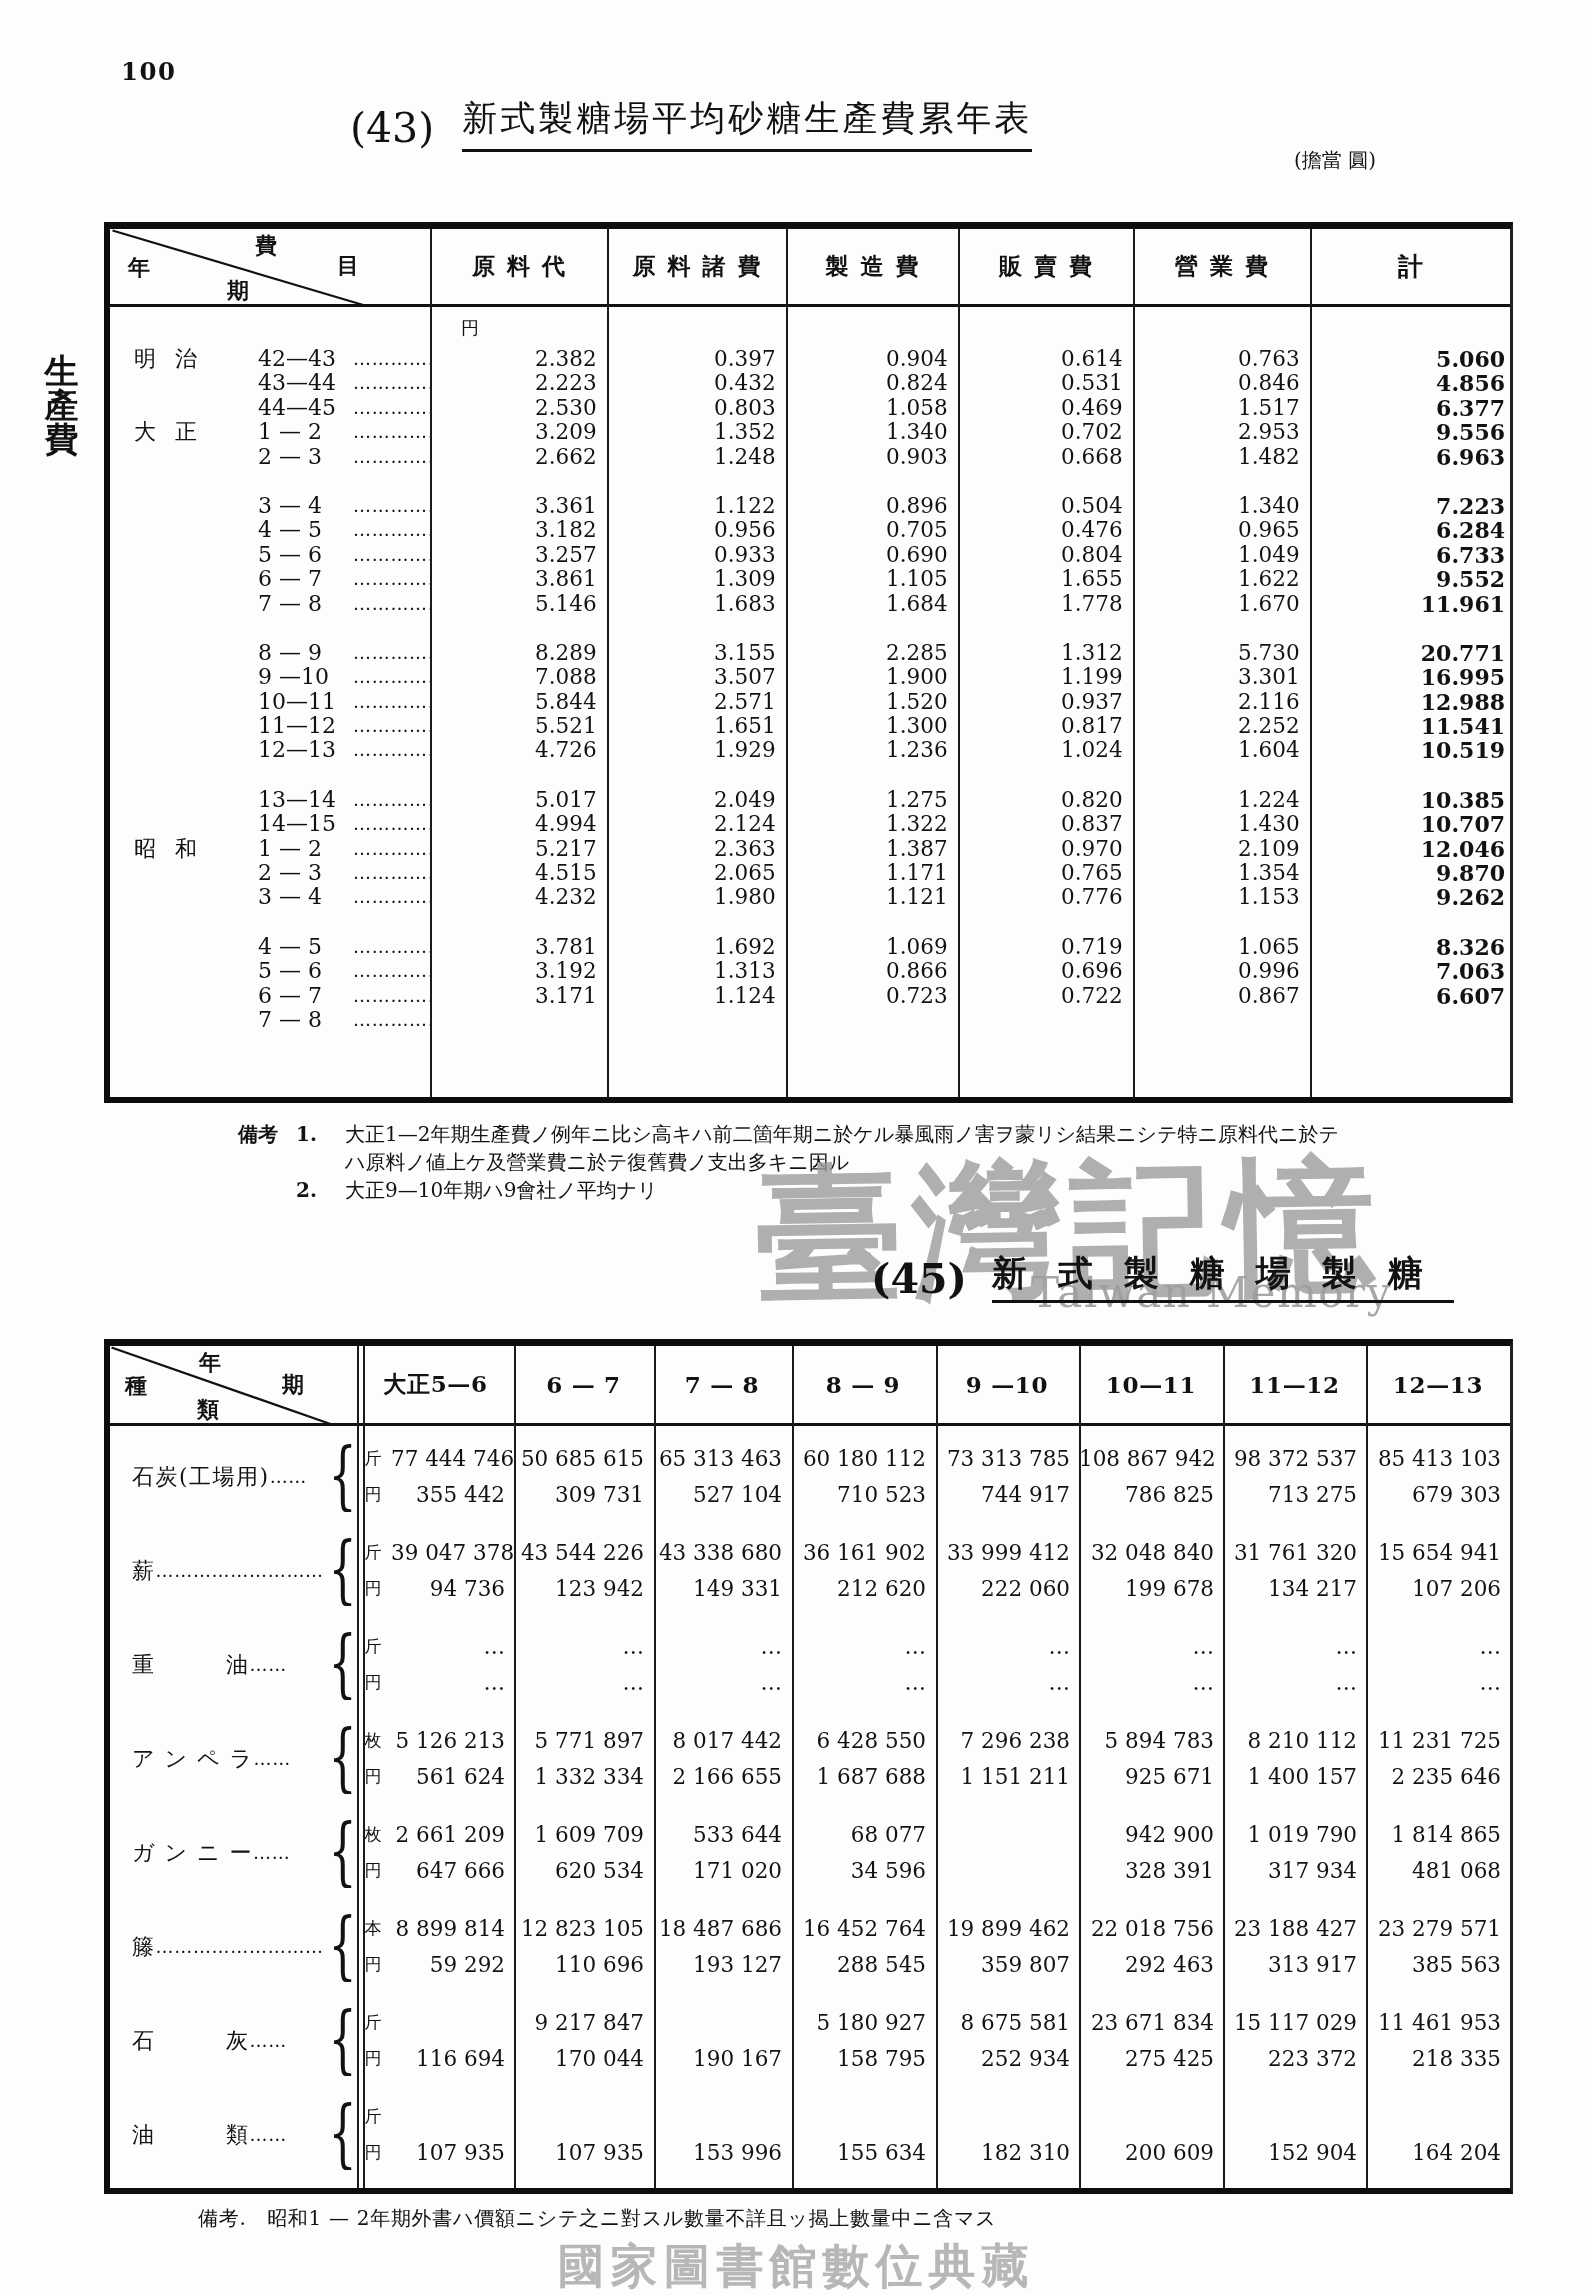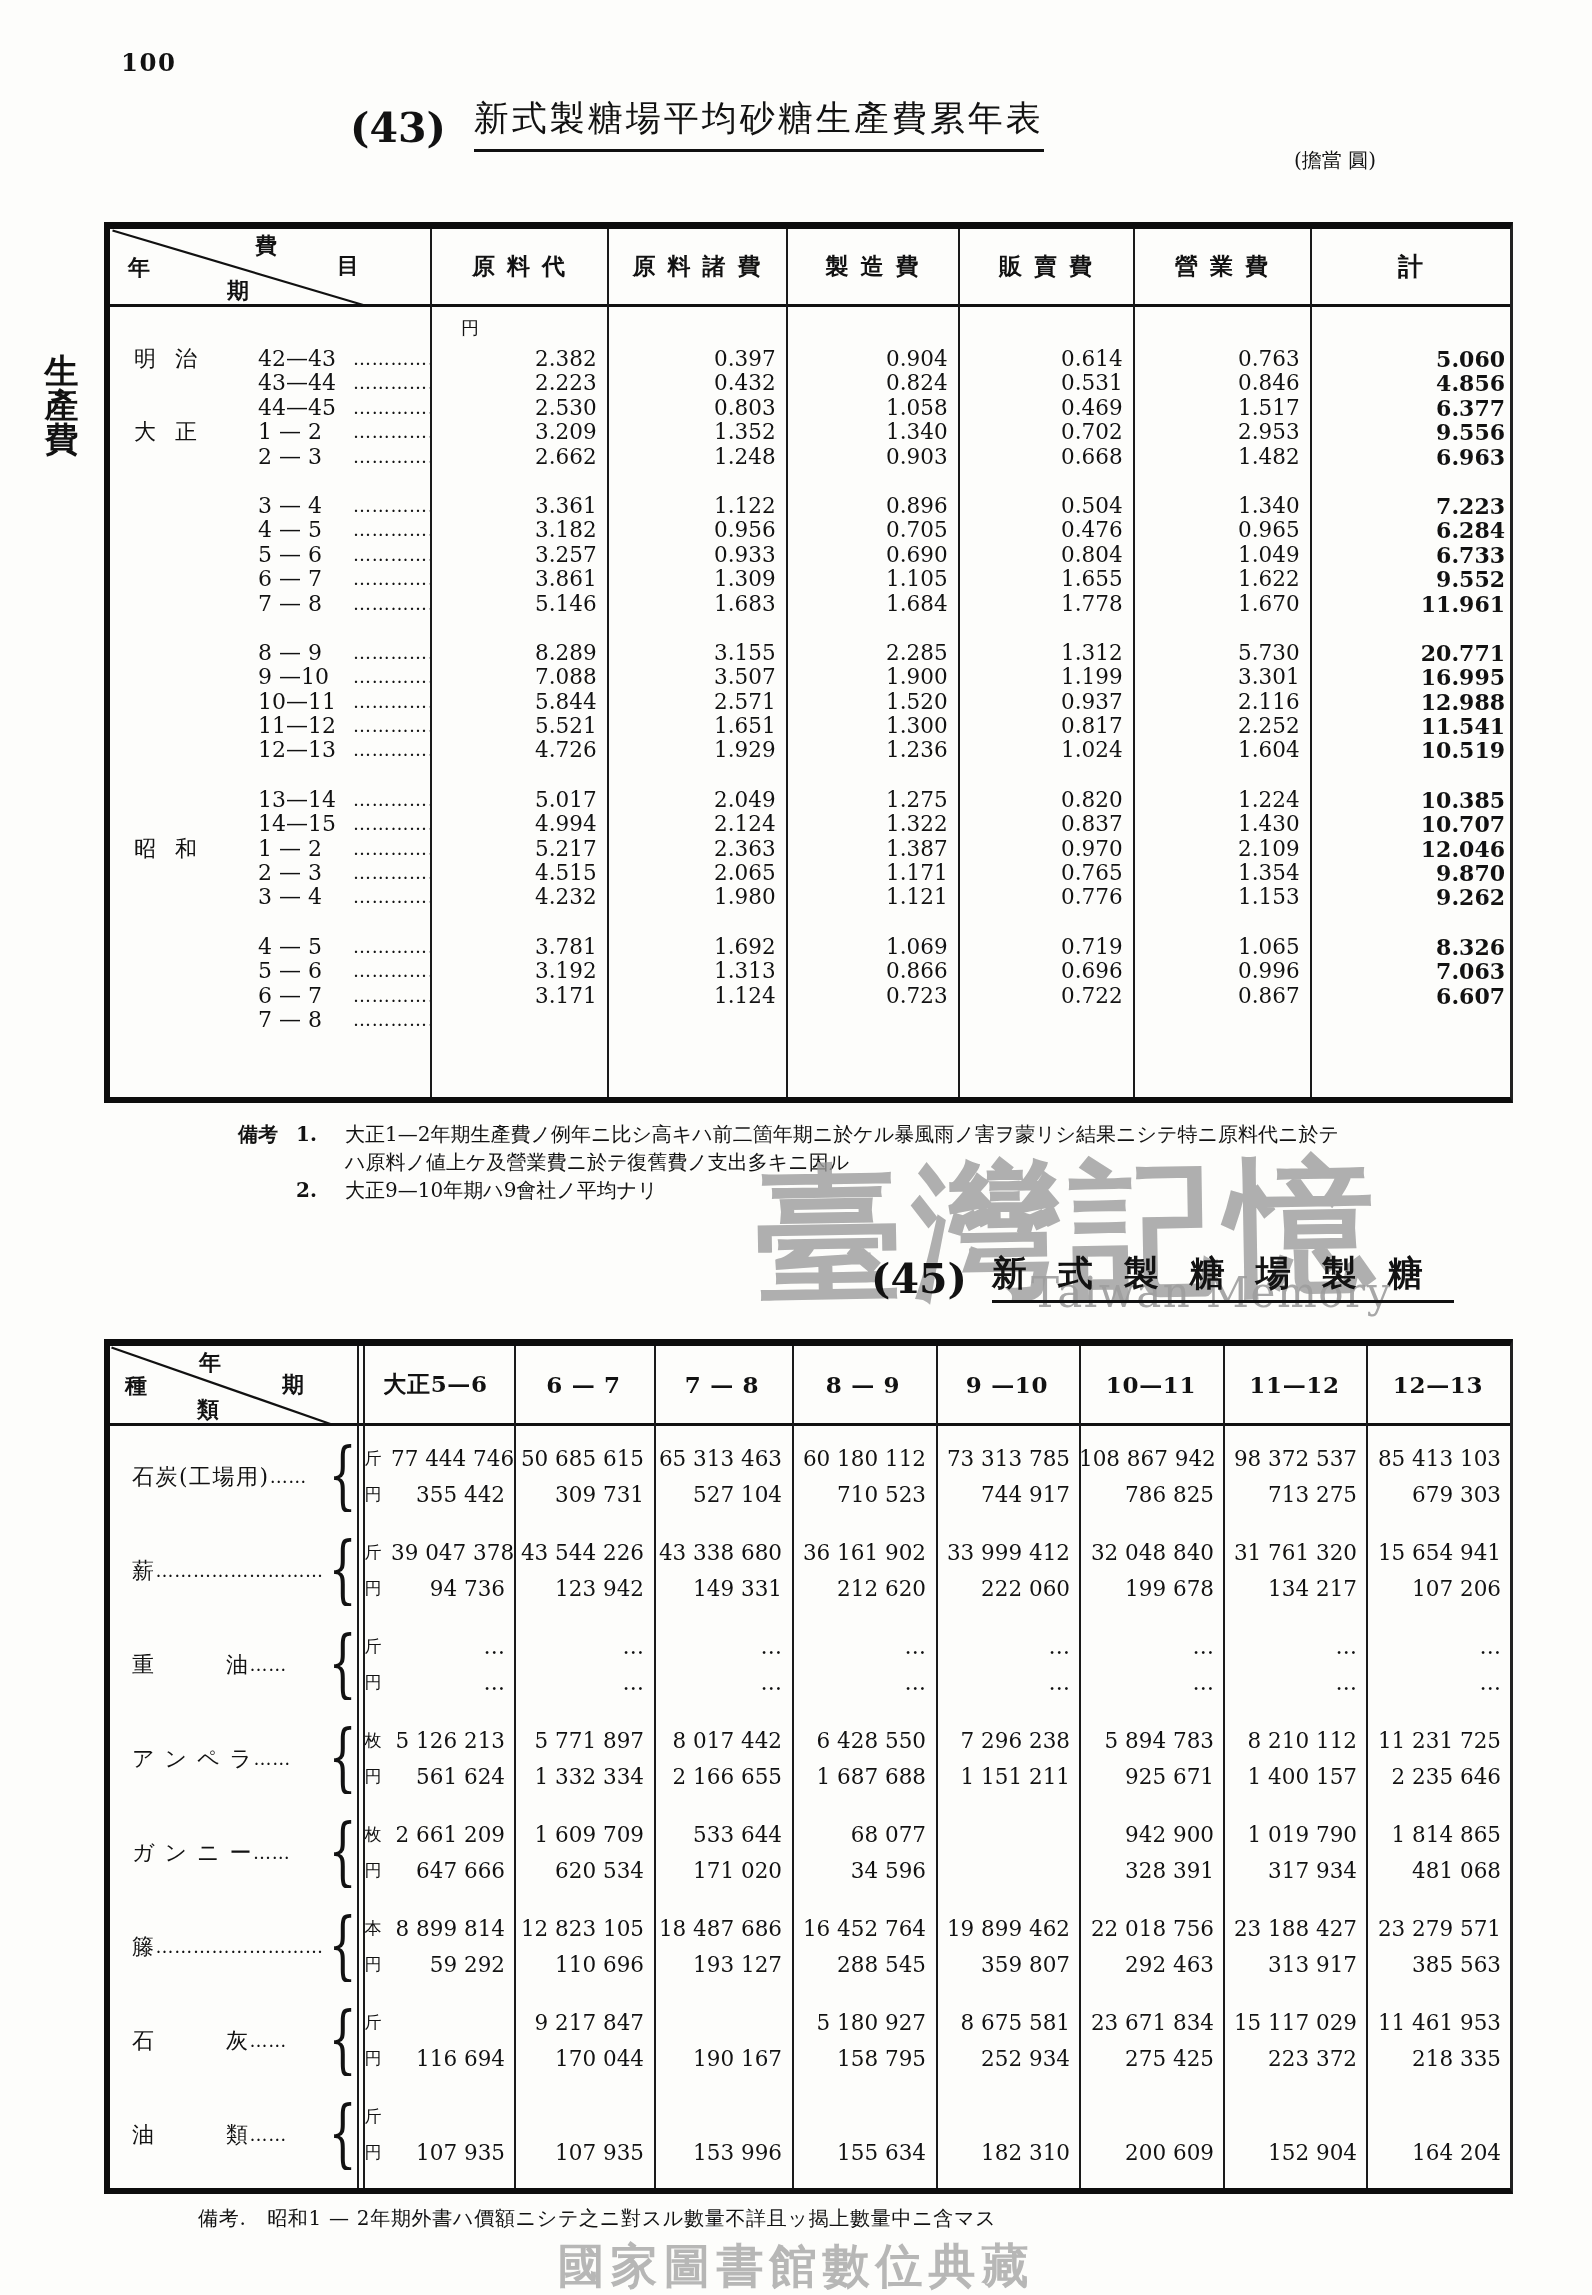--- a/index.html
+++ b/index.html
@@ -7,24 +7,24 @@
   .page {
     position: relative;
     width: 1592px; height: 2295px;
     background: #fdfdfb;
     color: #121212;
     font-family: "DejaVu Serif", "Liberation Serif", serif;
     overflow: hidden;
   }
   .abs { position: absolute; }
 
-  .page-num { left:121px; top:48px; font-size:24.4px; font-weight:bold; letter-spacing:1.5px; }
+  .page-num { left:121px; top:57px; font-size:24.4px; font-weight:bold; letter-spacing:1.5px; }
 
   .t1-title { left:350px; top:95px; display:flex; align-items:flex-end; gap:28px; }
-  .t1-title .tno { font-size:41px; font-weight:bold; }
+  .t1-title .tno { font-size:41px; font-weight:normal; }
   .t1-title .ttext { font-size:35px; font-weight:normal; letter-spacing:3px; padding-bottom:6.7px; border-bottom:3.7px solid #111; }
   .unit-note { left:1294px; top:147px; font-size:20px; }
 
   .side-label {
     left:39px; top:326px; font-size:34px; font-weight:bold;
     writing-mode: vertical-rl; text-orientation: upright; letter-spacing:34px;
   }
 
   
   .t43 {

